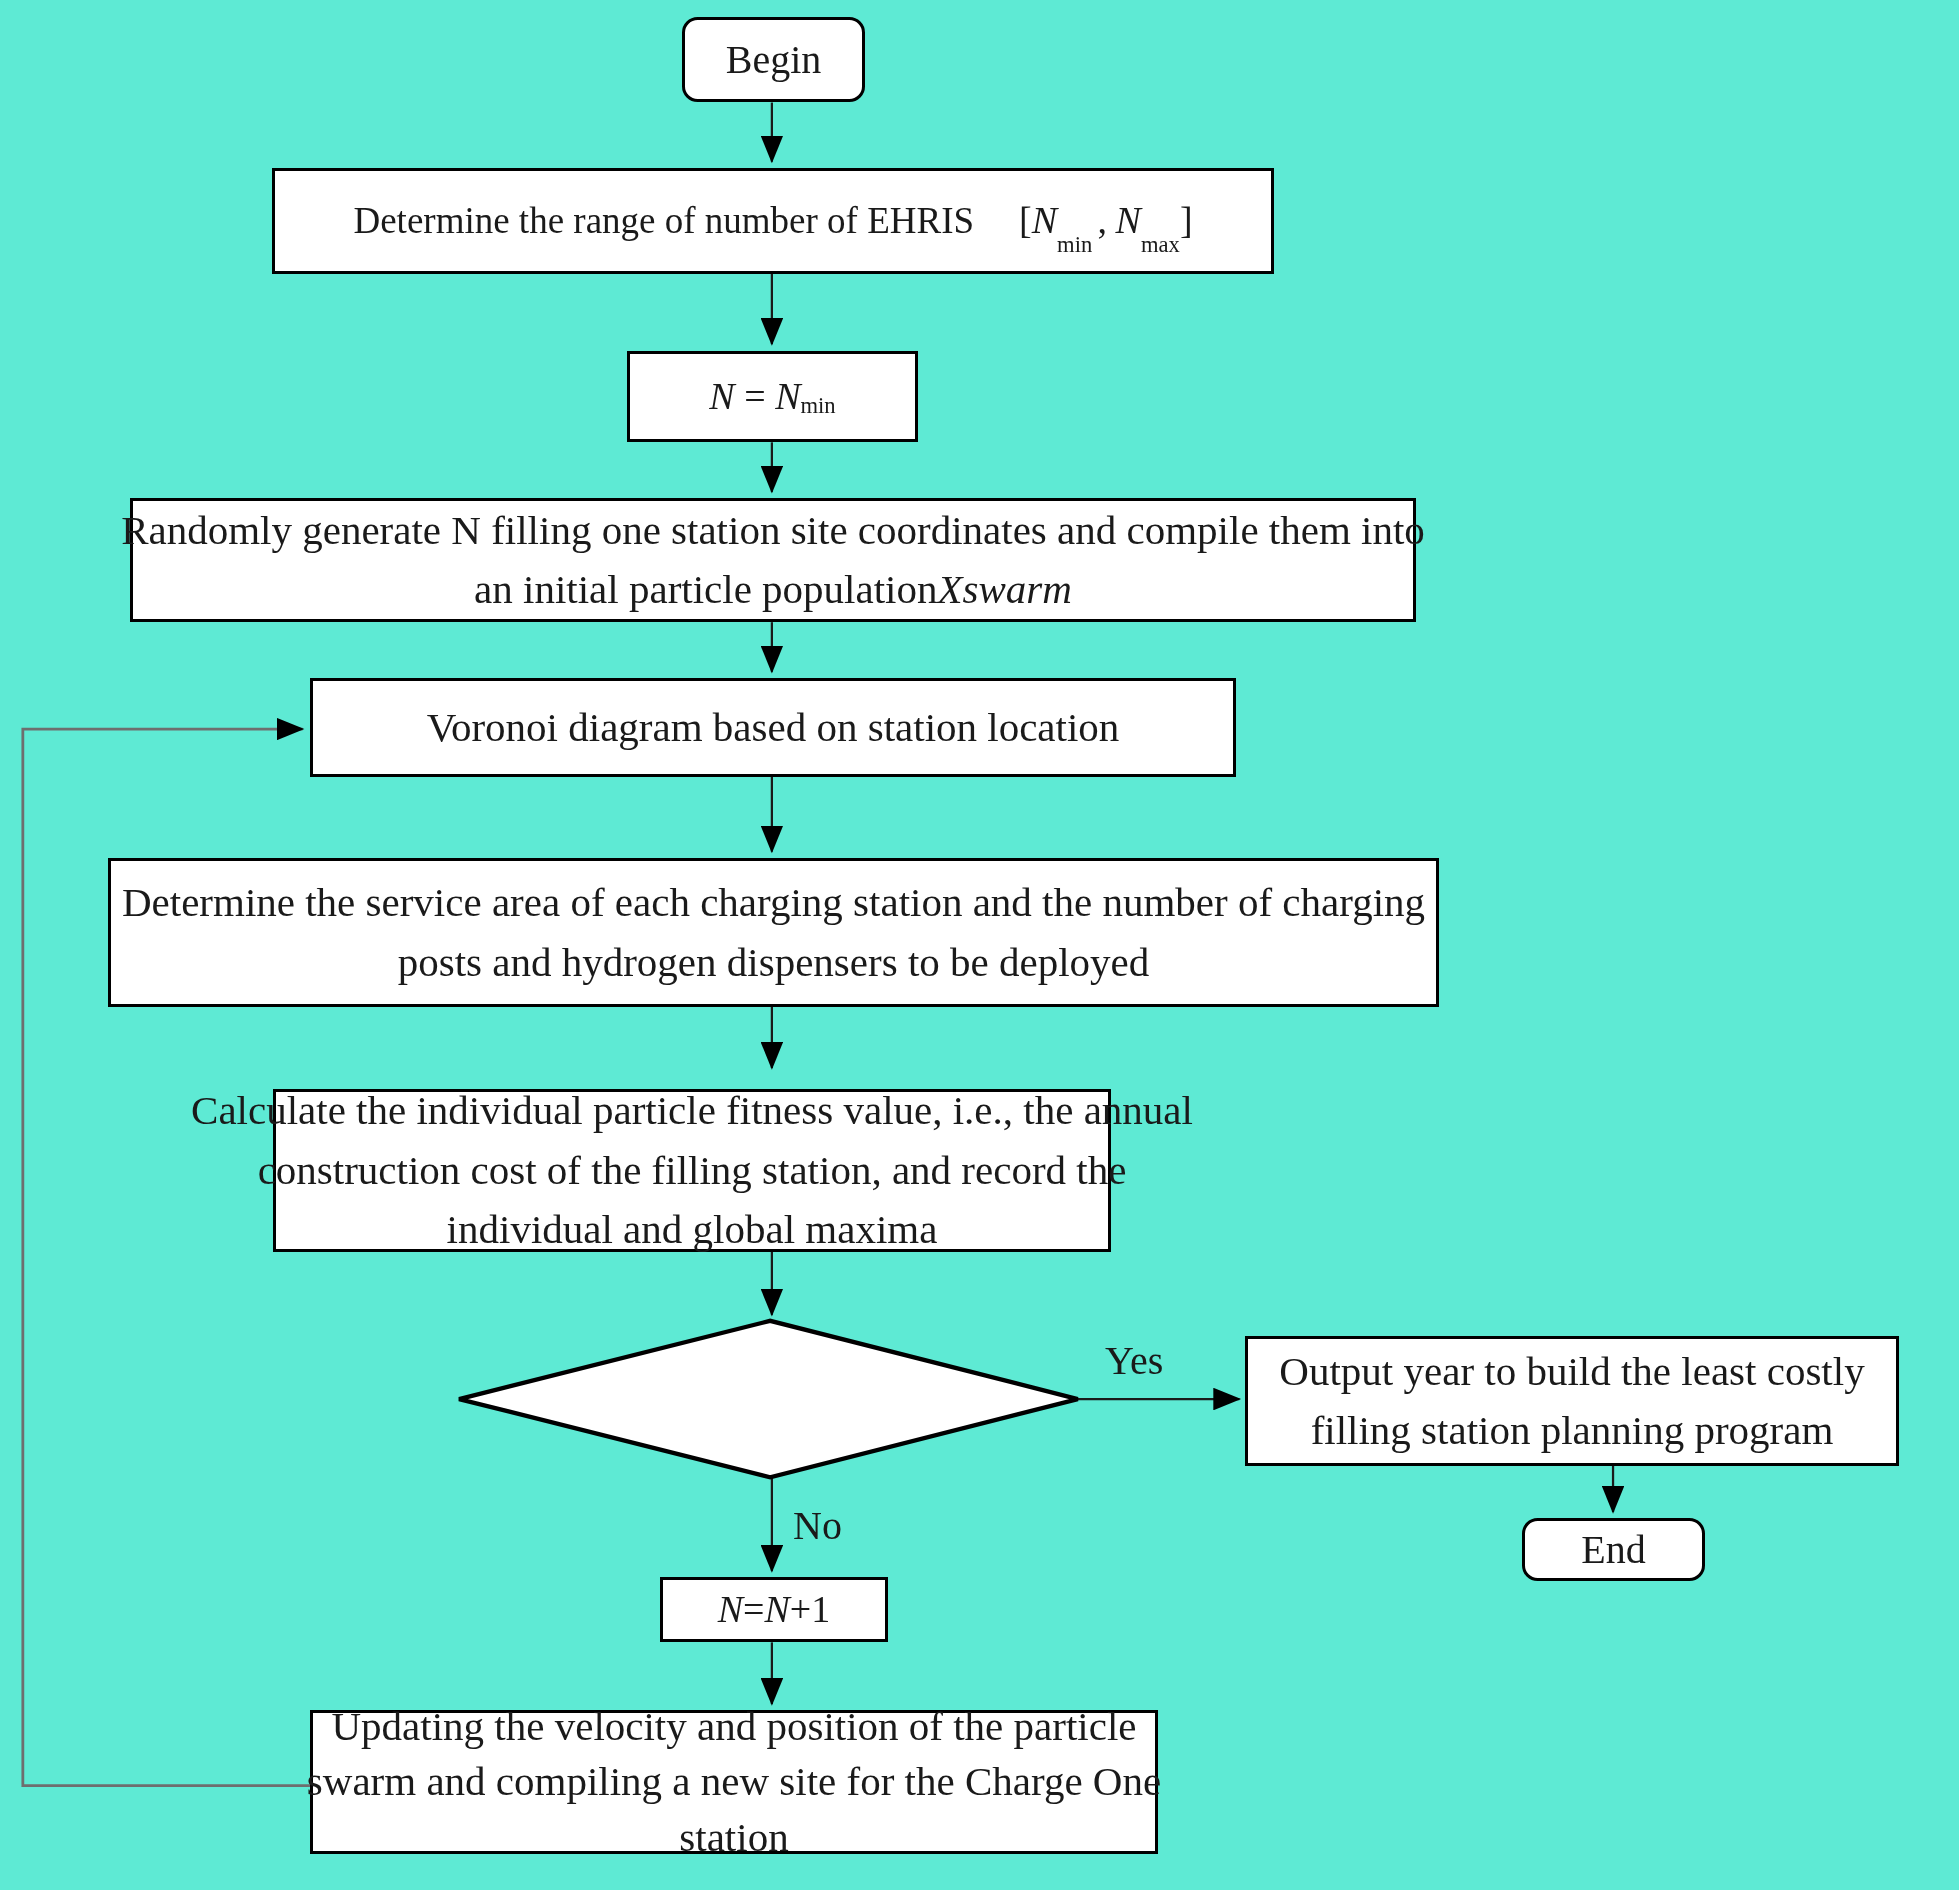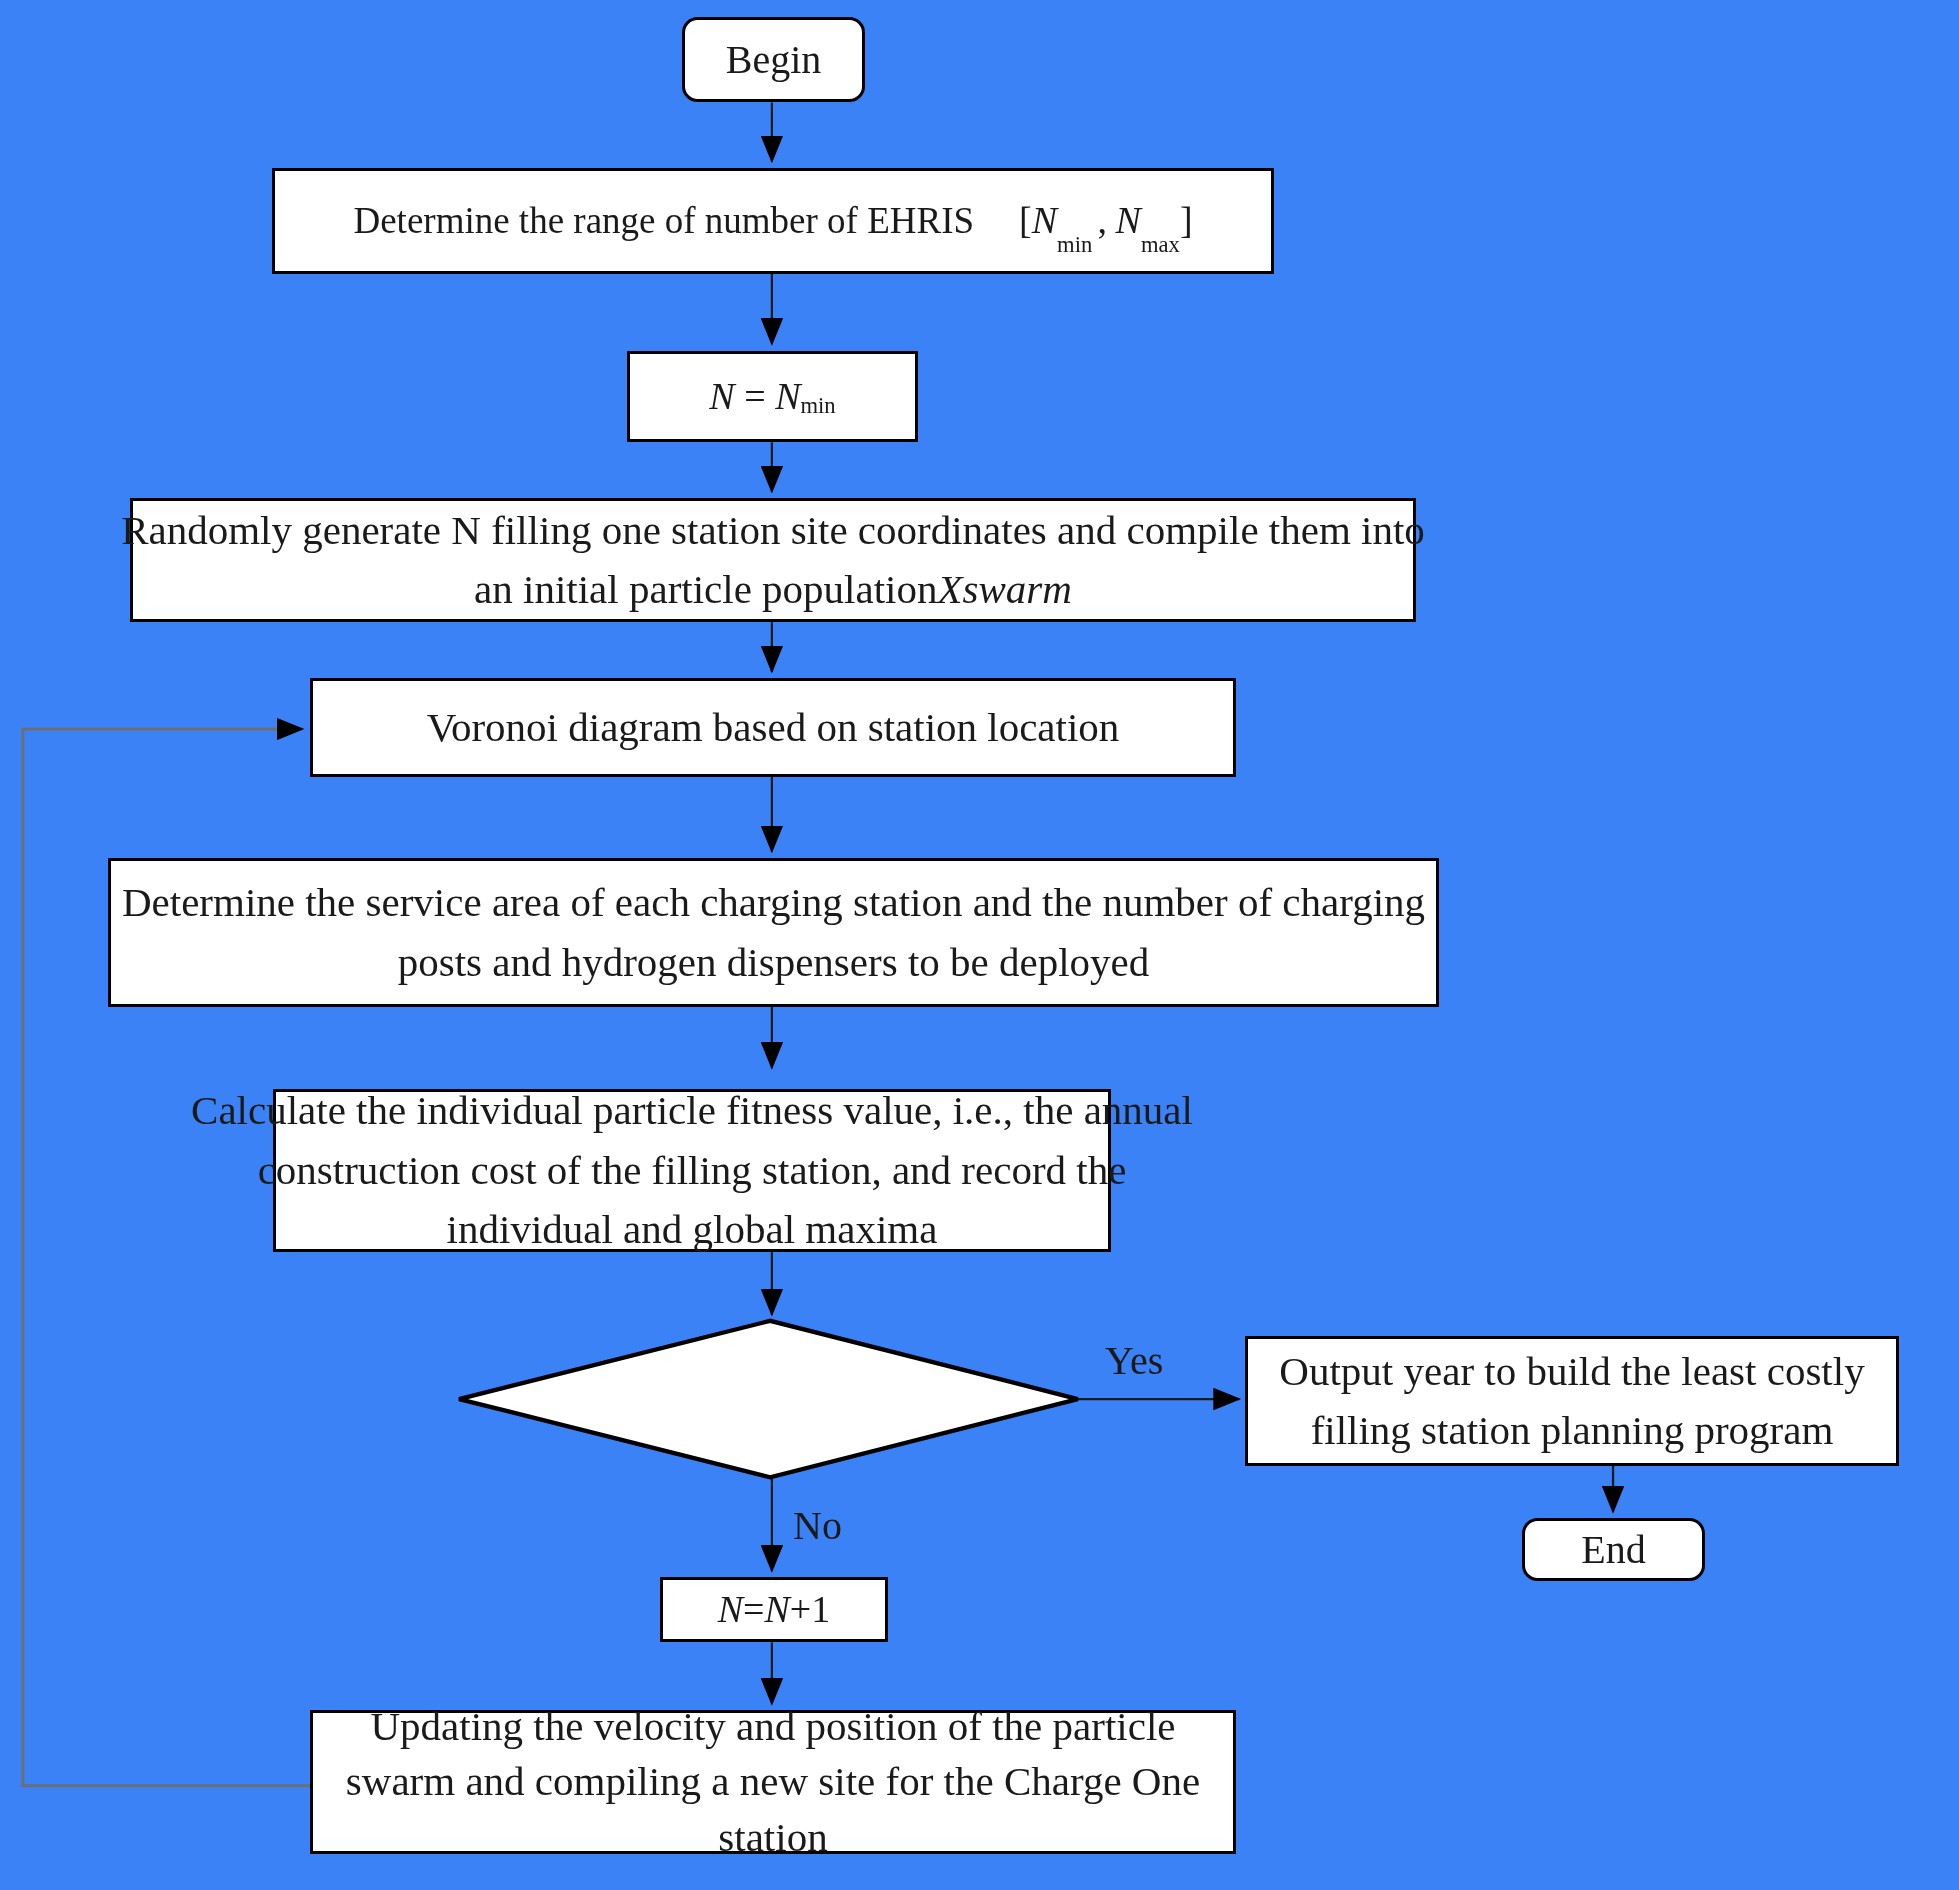--- a/index.html
+++ b/index.html
@@ -1,19 +1,19 @@
 <!DOCTYPE html>
 <html style="font-size:14px"><head>
 <meta charset="utf-8">
 <style>
   html,body{margin:0;padding:0;background:#ffffff;}
   #canvas{
     position:relative;
     width:1960px;height:1890px;
-    background:#3b82f6;
+    background:#5eead4;
     font-family:"Liberation Serif","DejaVu Serif",serif;
     color:#1a1a1a;
     overflow:hidden;
   }
   #connectors{position:absolute;left:0;top:0;width:1960px;height:1890px;}
   .node{
     position:absolute;
     background:#ffffff;
     border:3.5px solid #000000;
     display:flex;
@@ -127,20 +127,20 @@
     <span>End</span>
   </div>
 
   <div class="node oneline math fs44" style="left:660px;top:1577px;width:228px;height:65px;">
     <i>N</i>
       <span>=</span>
       <i>N</i>
       <span>+1</span>
   </div>
 
-  <div class="node" style="left:310px;top:1710px;width:926px;height:144px;line-height:1.35;">
+  <div class="node" style="left:310px;top:1710px;width:848px;height:144px;line-height:1.35;">
     <div class="ln">Updating the velocity and position of the particle</div>
     <div class="ln">swarm and compiling a new site for the Charge One</div>
     <div class="ln">station</div>
   </div>
 
 </div>
 
 
 </body></html>

